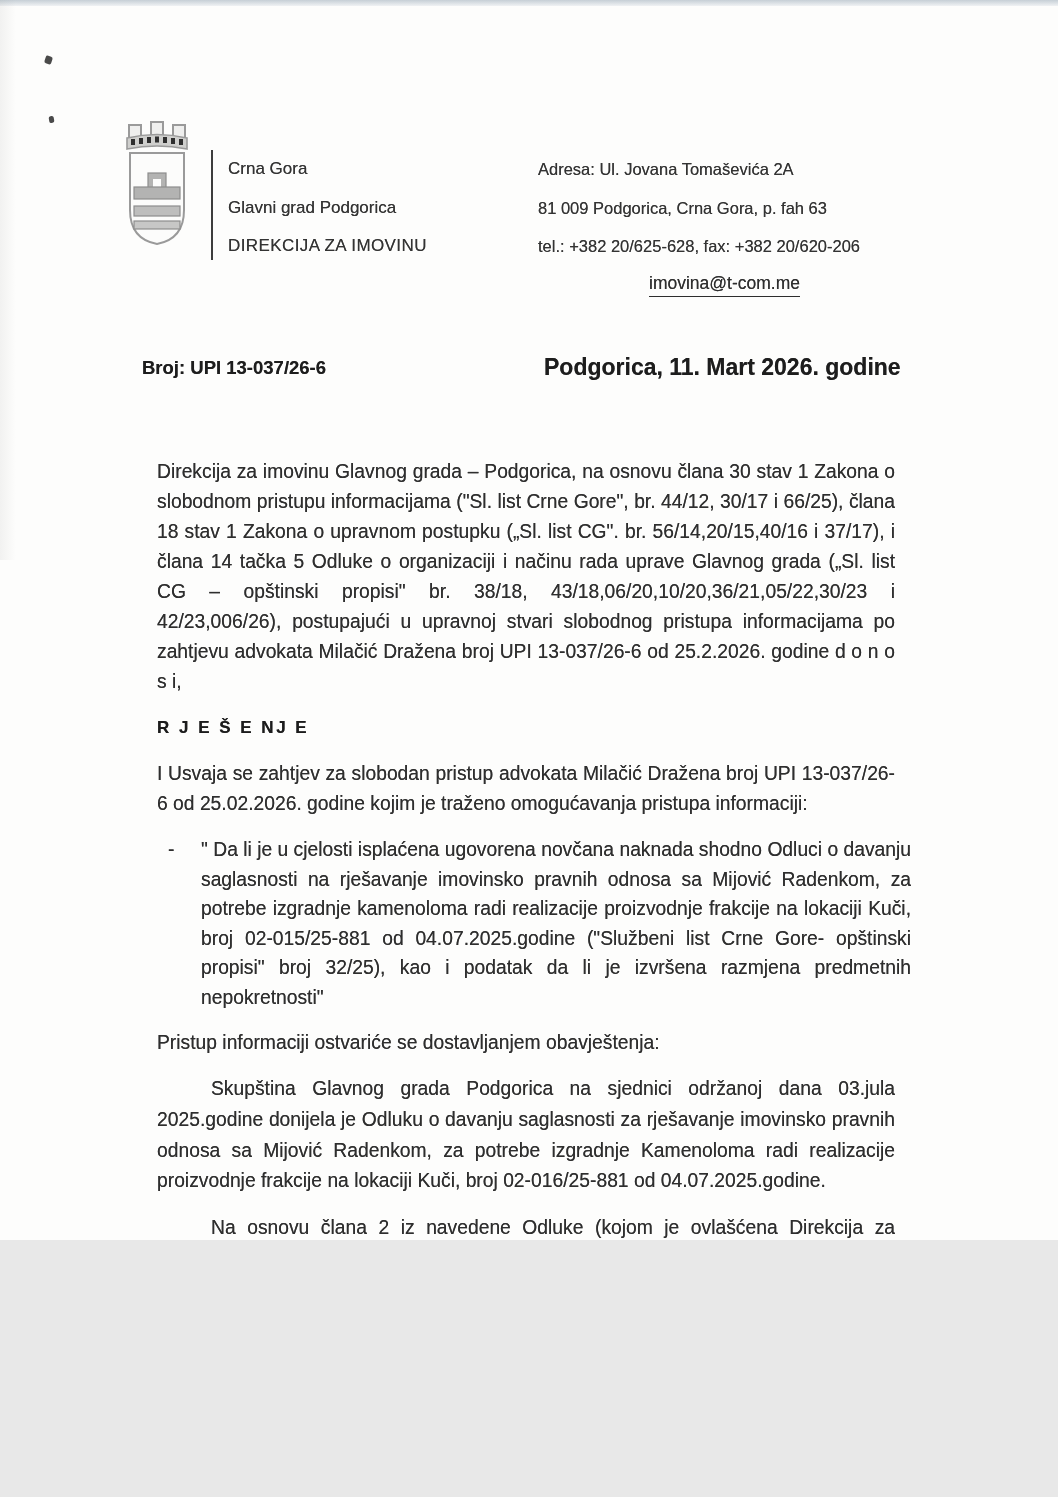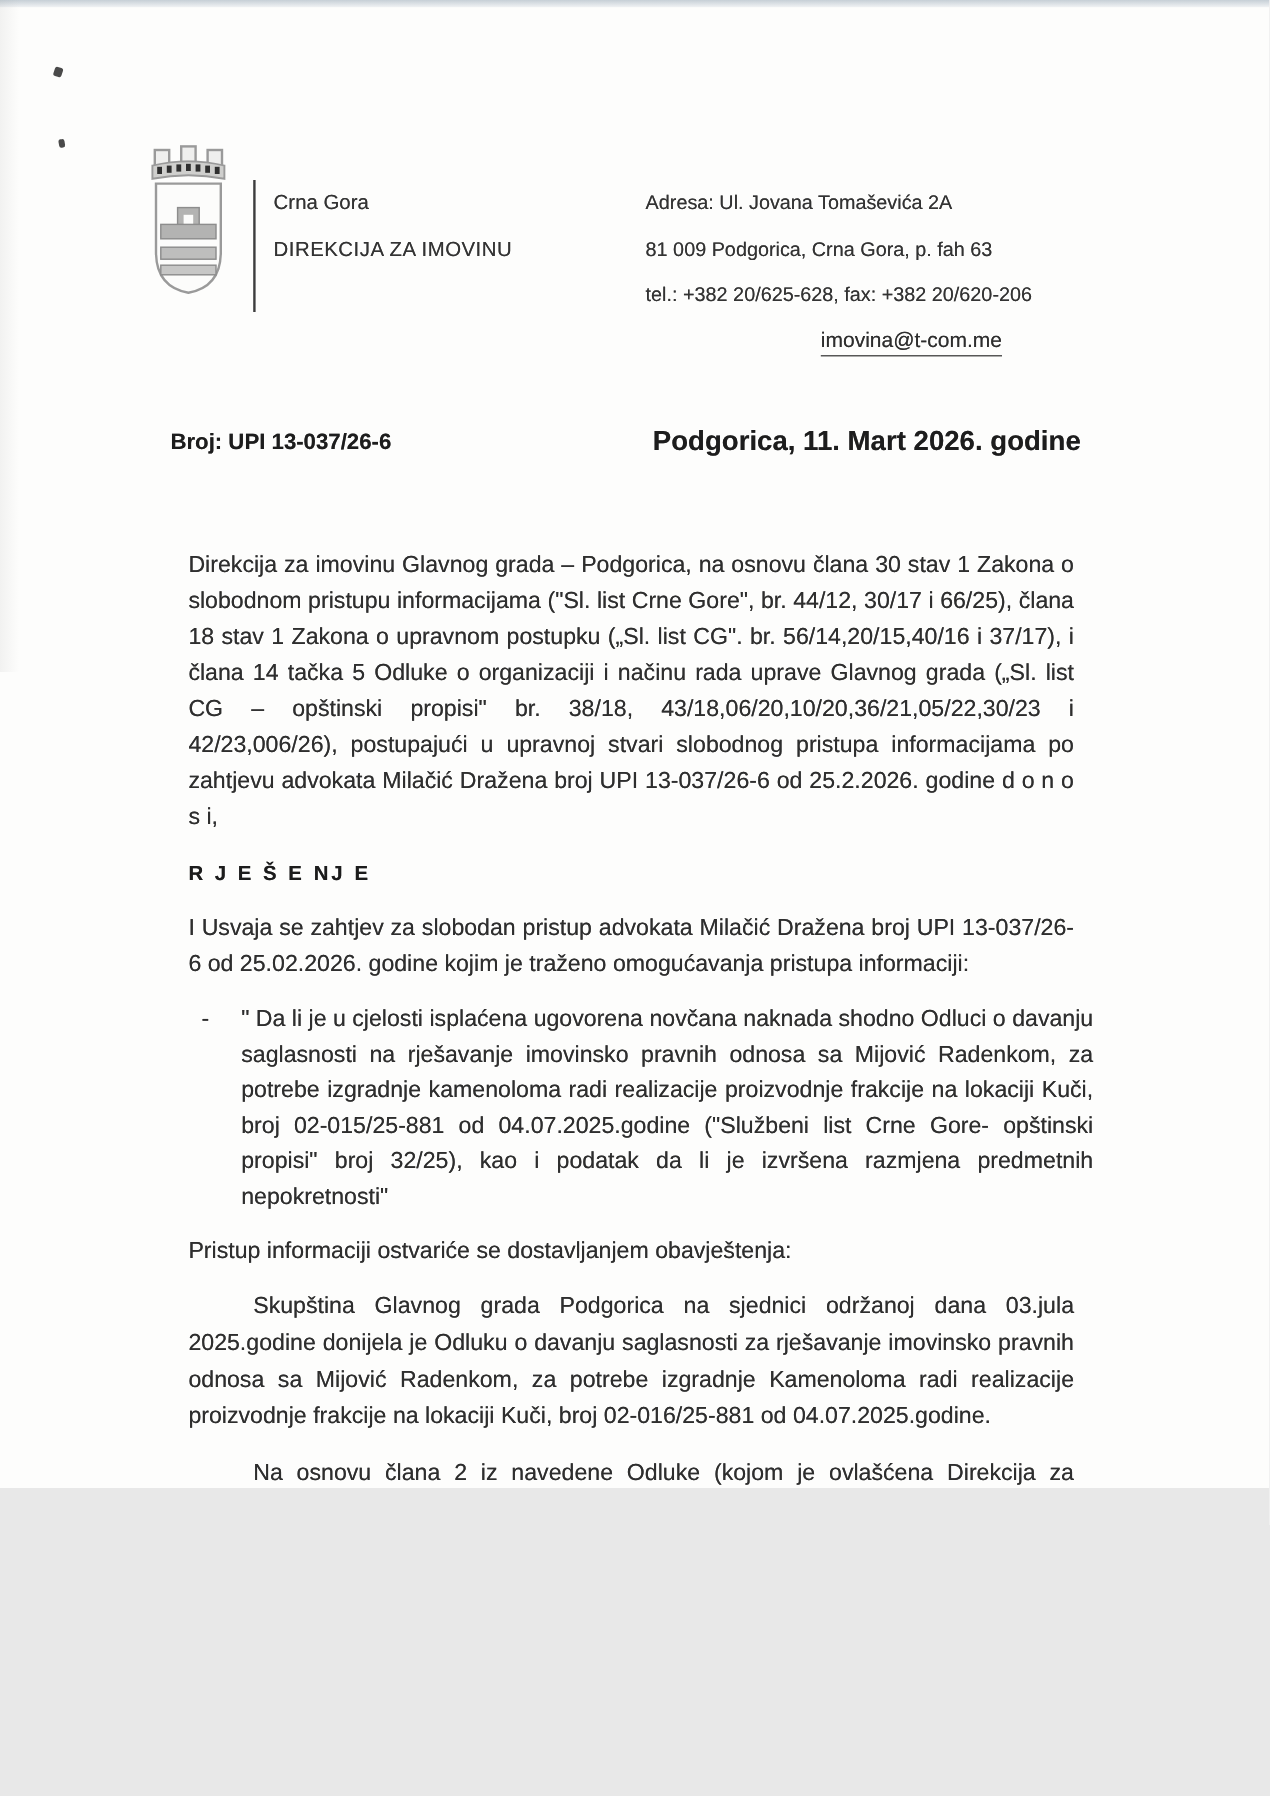--- a/index.html
+++ b/index.html
@@ -22,21 +22,21 @@
   #speck2{left:49px;top:116px;width:5px;height:7px;border-radius:2px;transform:rotate(-10deg);}
 
   .logo{position:absolute;left:122px;top:120px;}
   .header-divider{position:absolute;left:211px;top:150px;width:2px;height:110px;background:#3d3d3d;}
   .org{position:absolute;left:228px;top:150px;font-size:17px;color:#333;}
   .org p{margin:0;height:38.5px;line-height:38.5px;}
   .org p:last-child{letter-spacing:0.4px;}
   .contact{position:absolute;left:538px;top:150px;font-size:16.5px;color:#333;}
   .contact p{margin:0;height:38.5px;line-height:38.5px;}
   .email{position:absolute;left:649px;top:273px;font-size:17.5px;color:#2e2e2e;
-    border-bottom:1.5px solid #2e2e2e;padding-bottom:2px;margin-left:35px;}
+    border-bottom:1.5px solid #2e2e2e;padding-bottom:2px;}
 
   .ref-number{position:absolute;left:142px;top:357px;font-weight:bold;font-size:18.5px;color:#1d1d1d;}
   .ref-date{position:absolute;left:544px;top:354px;font-weight:bold;font-size:23px;color:#1d1d1d;}
 
   .content{position:absolute;left:141px;top:441px;width:770px;
     font-size:19.3px;line-height:30px;text-align:justify;color:#2e2e2e;}
   .content p{margin:16px;}
   .title{text-align:left;font-weight:bold;letter-spacing:2.5px;font-size:17px;
     margin-top:14px;color:#1c1c1c;}
   .point{margin-top:46px;}
@@ -84,20 +84,21 @@
       <rect x="12" y="67" width="46" height="12" fill="#b3b3b2" stroke="#8d8d8d" stroke-width="1.2"></rect>
       <rect x="12" y="86" width="46" height="10" fill="#bebebd" stroke="#8d8d8d" stroke-width="1.2"></rect>
       <rect x="12" y="101" width="46" height="8" fill="#c7c7c6" stroke="#8d8d8d" stroke-width="1.2"></rect>
     </svg>
   </div>
 
   <div class="header-divider"></div>
 
   <div class="org">
     <p>Crna Gora</p>
+    <p>Glavni grad Podgorica</p>
     <p>DIREKCIJA ZA IMOVINU</p>
   </div>
 
   <div class="contact">
     <p>Adresa: Ul. Jovana Tomaševića 2A</p>
     <p>81 009 Podgorica, Crna Gora, p. fah 63</p>
     <p>tel.: +382 20/625-628, fax: +382 20/620-206</p>
   </div>
 
   <div class="email">imovina@t-com.me</div>

